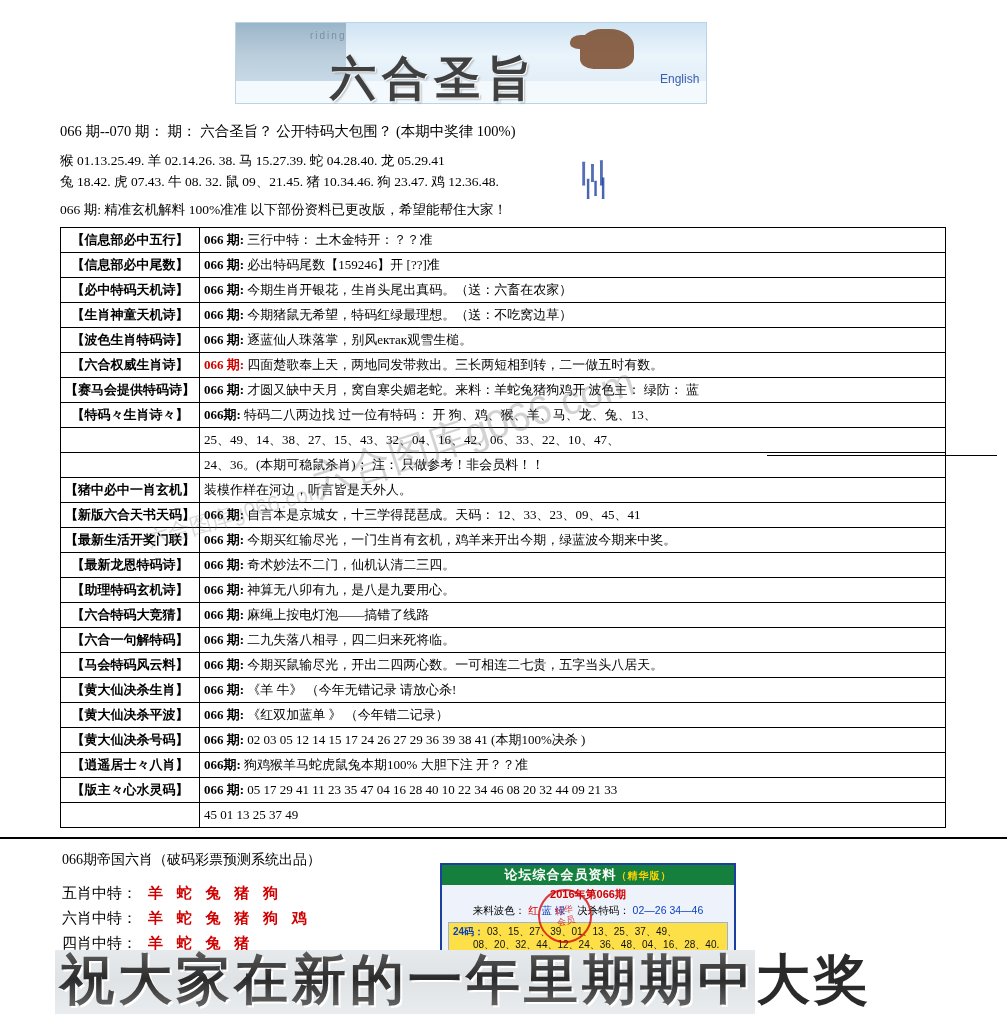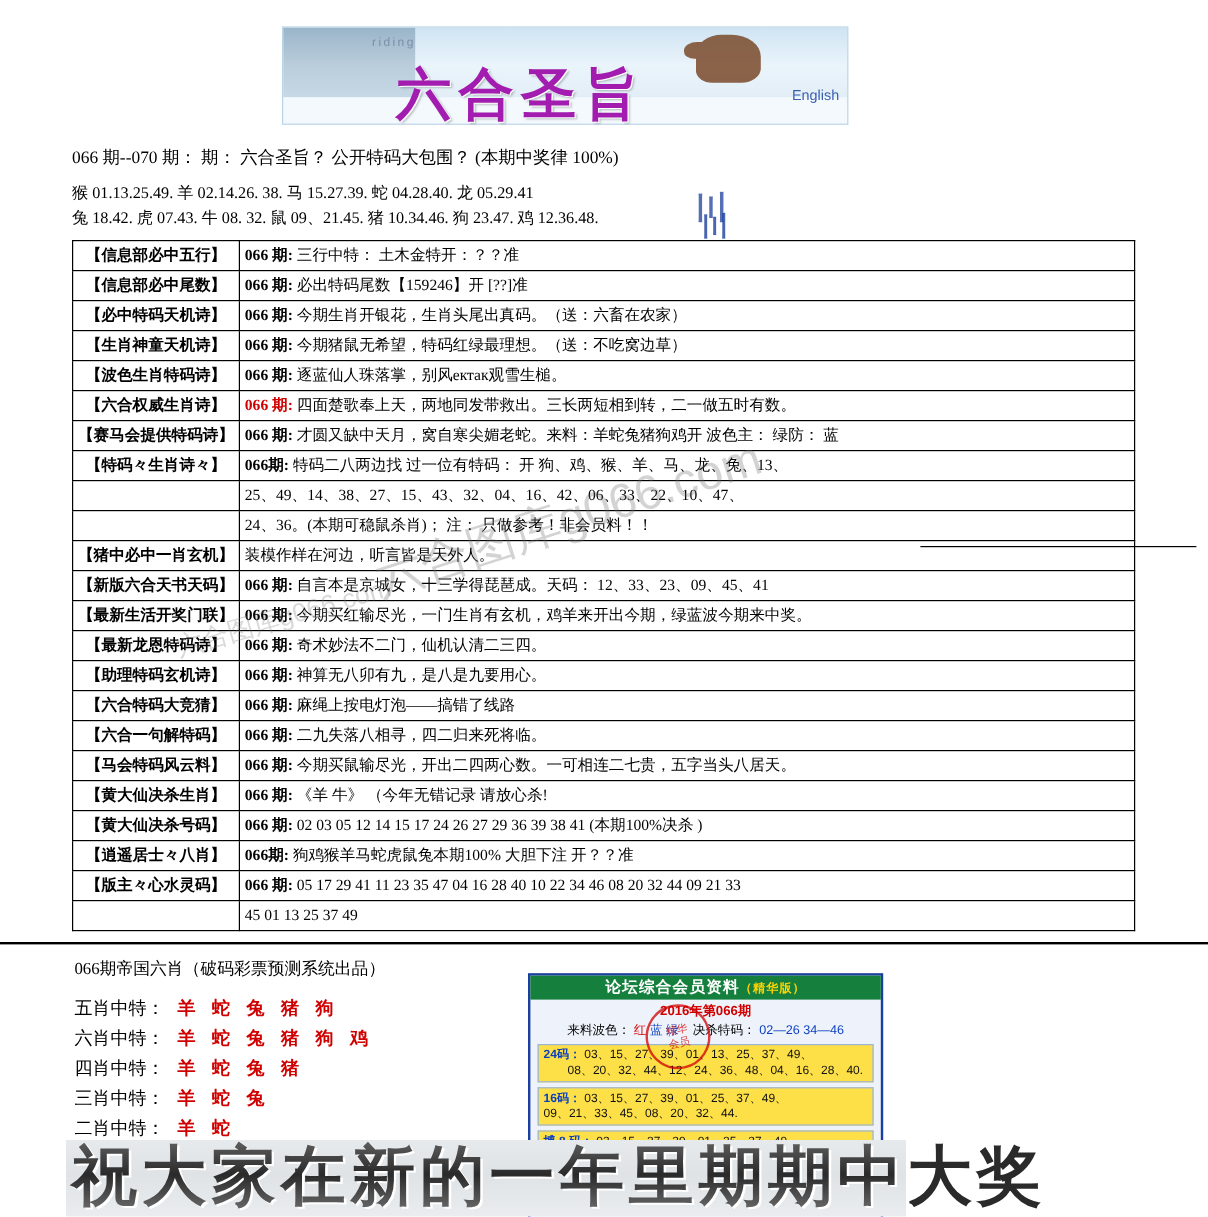--- a/index.html
+++ b/index.html
@@ -14,21 +14,21 @@
   .logo-txt{position:absolute;left:44px;top:4px;font-size:7px;color:#0b3f8a;line-height:10px;}
 
   .banner{position:absolute;left:235px;top:22px;width:470px;height:80px;
     background:linear-gradient(180deg,#cfe4f3 0%,#eaf4fb 40%,#dce9f4 100%);
     border:1px solid #b9d4e6;overflow:hidden;}
   .banner .trees{position:absolute;left:0;top:0;width:110px;height:80px;
     background:linear-gradient(180deg,#6f8fa6,#c9dceb);opacity:.55;}
   .banner .horse{position:absolute;right:72px;top:6px;width:54px;height:40px;background:#7a4a2b;border-radius:40% 45% 30% 25%;opacity:.85;}
   .banner .horse:after{content:"";position:absolute;left:-10px;top:6px;width:22px;height:14px;background:#7a4a2b;border-radius:50% 30% 20% 40%;}
   .banner .snow{position:absolute;left:0;bottom:0;width:100%;height:22px;background:#f3f9fd;}
-  .banner-title{position:absolute;left:330px;top:48px;font-family:"Liberation Serif",serif;font-size:46px;font-weight:bold;color:#a21caf;letter-spacing:6px;text-shadow:1px 1px 0 #fff,2px 2px 2px rgba(0,0,0,.25);}
+  .banner-title{position:absolute;left:330px;top:48px;font-family:"Liberation Serif",serif;font-size:46px;font-weight:bold;color:#404040;letter-spacing:6px;text-shadow:1px 1px 0 #fff,2px 2px 2px rgba(0,0,0,.25);}
   .banner-eng{position:absolute;left:660px;top:72px;font-size:12px;color:#3a5fb0;font-family:"Liberation Sans",sans-serif;}
   .banner-small{position:absolute;left:310px;top:30px;font-size:10px;color:#7b8fa8;font-family:"Liberation Sans",sans-serif;letter-spacing:2px;}
 
   
   .intro{padding:0 0 0 60px;font-size:14.5px;}
   .intro .l1{margin-top:4px;}
   .nums{margin-top:9px;font-size:13.5px;line-height:21px;}
   .intro .l3{margin-top:9px;font-size:13.5px;}
   .blue-mark{position:absolute;left:580px;top:156px;width:18px;height:36px;color:#1b3f9c;font-size:26px;font-weight:bold;opacity:.75;}
   .blue-mark2{position:absolute;left:585px;top:174px;width:18px;height:20px;color:#1b3f9c;font-size:22px;font-weight:bold;opacity:.8;}
@@ -89,20 +89,21 @@
     <div class="banner-title">六合圣旨</div>
     <div class="banner-eng">English</div>
   </div>
 
   <div class="intro">
     <div class="l1">066 期--070 期：  期：  六合圣旨？  公开特码大包围？ (本期中奖律 100%)</div>
     <div class="nums">
       <div>猴 01.13.25.49. 羊 02.14.26. 38. 马 15.27.39. 蛇 04.28.40. 龙 05.29.41</div>
       <div>兔 18.42. 虎 07.43. 牛 08. 32. 鼠 09、21.45. 猪 10.34.46. 狗 23.47. 鸡 12.36.48.</div>
     </div>
+    <div class="l3">066 期: 精准玄机解料 100%准准      以下部份资料已更改版，希望能帮住大家！</div>
   </div>
   <div class="blue-mark">〣</div>
   <div class="blue-mark2">〣</div>
 
   <table class="main">
     <tbody id="main-rows">
         <tr>
           <td class="lbl">【信息部必中五行】</td>
           <td class="val"><span class="q">066 期:</span><span> 三行中特：  土木金特开：？？准</span></td>
         </tr>
@@ -170,20 +171,24 @@
           <td class="lbl">【六合一句解特码】</td>
           <td class="val"><span class="q">066 期:</span><span> 二九失落八相寻，四二归来死将临。</span></td>
         </tr>
         <tr>
           <td class="lbl">【马会特码风云料】</td>
           <td class="val"><span class="q">066 期:</span><span> 今期买鼠输尽光，开出二四两心数。一可相连二七贵，五字当头八居天。</span></td>
         </tr>
         <tr>
           <td class="lbl">【黄大仙决杀生肖】</td>
           <td class="val"><span class="q">066 期:</span><span> 《羊  牛》    （今年无错记录  请放心杀!</span></td>
+        </tr>
+        <tr>
+          <td class="lbl">【黄大仙决杀平波】</td>
+          <td class="val"><span class="q">066 期:</span><span> 《红双加蓝单 》       （今年错二记录）</span></td>
         </tr>
         <tr>
           <td class="lbl">【黄大仙决杀号码】</td>
           <td class="val"><span class="q">066 期:</span><span> 02  03  05  12  14  15  17  24  26  27  29  36  39  38  41 (本期100%决杀 )</span></td>
         </tr>
         <tr>
           <td class="lbl">【逍遥居士々八肖】</td>
           <td class="val"><span class="q">066期:</span><span> 狗鸡猴羊马蛇虎鼠兔本期100%  大胆下注           开？？准</span></td>
         </tr>
         <tr>

